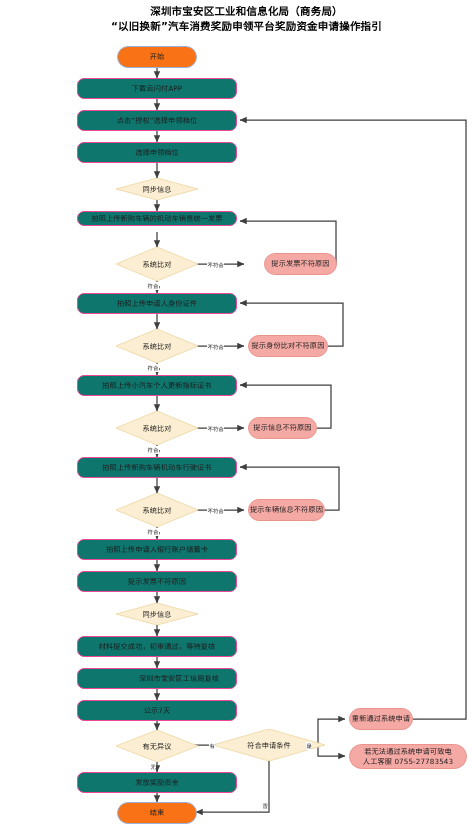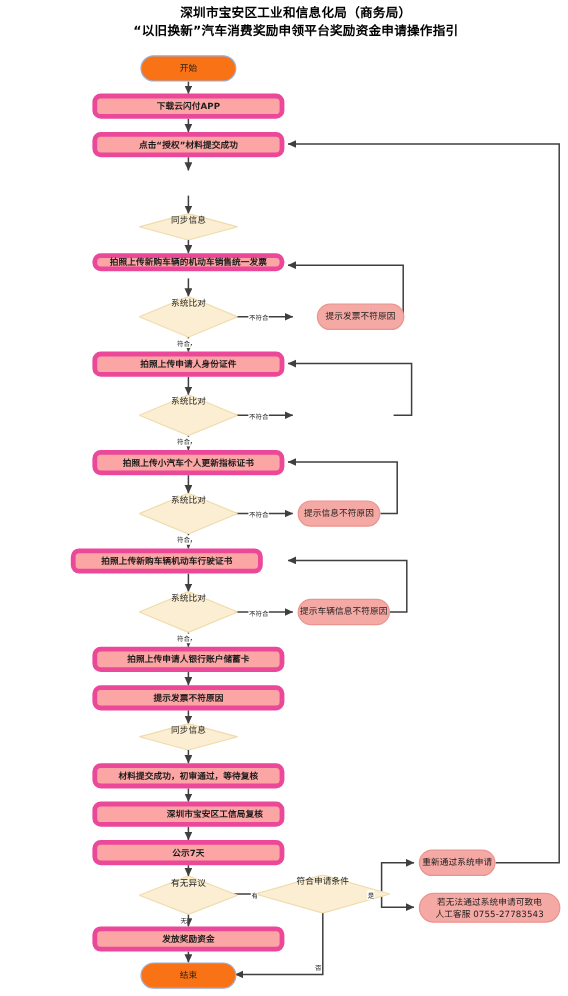--- a/index.html
+++ b/index.html
@@ -34,41 +34,40 @@
     box-sizing:border-box;
     display:flex;align-items:center;justify-content:center;
     text-align:center;
     font-size:7.2px;
     line-height:9.5px;
     color:#1c1c1c;
     white-space:pre-line;
     letter-spacing:.1px;
   }
   .node.proc{
-    background:#fca5a5;
-    border:4px solid #ec4899;
+    background:#0f766e;
+    border:1px solid #ec4899;
     border-radius:7px;
-    font-weight:bold;
   }
   .node.term{
     background:#f97316;
     border:1px solid #9bb0d6;
     border-radius:14px;
   }
   .node.alert{
     background:#f4a9a4;
     border:1px solid #eb948e;
     border-radius:14px;
   }
   .node.alert.two-line{line-height:9.8px;}
 
   
   .diamond{
     position:absolute;
-    display:flex;align-items:flex-start;justify-content:center;
+    display:flex;align-items:center;justify-content:center;
   }
   .diamond .dshape{
     position:absolute;left:0;top:0;width:100%;height:100%;
   }
   .diamond .dlabel{
     position:relative;z-index:2;
     font-size:7.2px;color:#1c1c1c;white-space:nowrap;
     letter-spacing:.1px;
   }
 
@@ -163,25 +162,26 @@
       <path d="M317,428 L331,428 L331,385 L240,385"></path>
       <path d="M325,510 L339,510 L339,467 L240,467"></path>
 
       <path d="M413,719 L466,719 L466,120 L240,120"></path>
     </g>
   </svg>
 
   <div class="node term" style="left:117px;top:46px;width:80px;height:22px;">开始</div>
 
   <div class="node proc" style="left:77px;top:78px;width:160px;height:21px;">下载云闪付APP</div>
-  <div class="node proc" style="left:77px;top:110px;width:160px;height:21px;">点击“授权”材料提交成功</div>
+  <div class="node proc" style="left:77px;top:110px;width:160px;height:21px;">点击“授权”选择申领档位</div>
+  <div class="node proc" style="left:77px;top:142px;width:160px;height:21px;">选择申领档位</div>
   <div class="node proc" style="left:77px;top:211px;width:160px;height:15px;">拍照上传新购车辆的机动车销售统一发票</div>
   <div class="node proc" style="left:77px;top:293px;width:160px;height:21px;">拍照上传申请人身份证件</div>
   <div class="node proc" style="left:77px;top:375px;width:160px;height:21px;">拍照上传小汽车个人更新指标证书</div>
-  <div class="node proc" style="left:59px;top:457px;width:160px;height:21px;">拍照上传新购车辆机动车行驶证书</div>
+  <div class="node proc" style="left:77px;top:457px;width:160px;height:21px;">拍照上传新购车辆机动车行驶证书</div>
   <div class="node proc" style="left:77px;top:539px;width:160px;height:21px;">拍照上传申请人银行账户储蓄卡</div>
   <div class="node proc" style="left:77px;top:571px;width:160px;height:21px;">提示发票不符原因</div>
   <div class="node proc" style="left:77px;top:636px;width:160px;height:21px;">材料提交成功，初审通过，等待复核</div>
   <div class="node proc" style="left:77px;top:668px;width:160px;height:21px;padding-left:44px;">深圳市宝安区工信局复核</div>
   <div class="node proc" style="left:77px;top:700px;width:160px;height:21px;">公示7天</div>
   <div class="node proc" style="left:77px;top:772px;width:160px;height:21px;">发放奖励资金</div>
 
   <div class="node term" style="left:117px;top:802px;width:80px;height:22px;">结束</div>
 
   <div class="diamond" style="left:116px;top:178px;width:82px;height:22px;">
@@ -234,20 +234,21 @@
   </div>
 
   <div class="diamond" style="left:213px;top:729px;width:112px;height:32px;">
     <svg class="dshape" viewBox="0 0 112 32" preserveAspectRatio="none">
       <polygon points="56,0 112,16 56,32 0,16" fill="#fbeed2" stroke="#f0dcad" stroke-width="1"></polygon>
     </svg>
     <span class="dlabel">符合申请条件</span>
   </div>
 
   <div class="node alert" style="left:264px;top:253px;width:73px;height:22px;">提示发票不符原因</div>
+  <div class="node alert" style="left:248px;top:335px;width:80px;height:22px;">提示身份比对不符原因</div>
   <div class="node alert" style="left:248px;top:417px;width:69px;height:22px;">提示信息不符原因</div>
   <div class="node alert" style="left:248px;top:499px;width:77px;height:22px;">提示车辆信息不符原因</div>
   <div class="node alert" style="left:349px;top:708px;width:64px;height:22px;">重新通过系统申请</div>
   <div class="node alert two-line" style="left:349px;top:744px;width:118px;height:25px;">若无法通过系统申请可致电
 人工客服  0755-27783543</div>
 
   <div class="elabel" style="left:207px;top:261px;">不符合</div>
   <div class="elabel v" style="left:147px;top:282px;">符合</div>
 
   <div class="elabel" style="left:207px;top:343px;">不符合</div>

